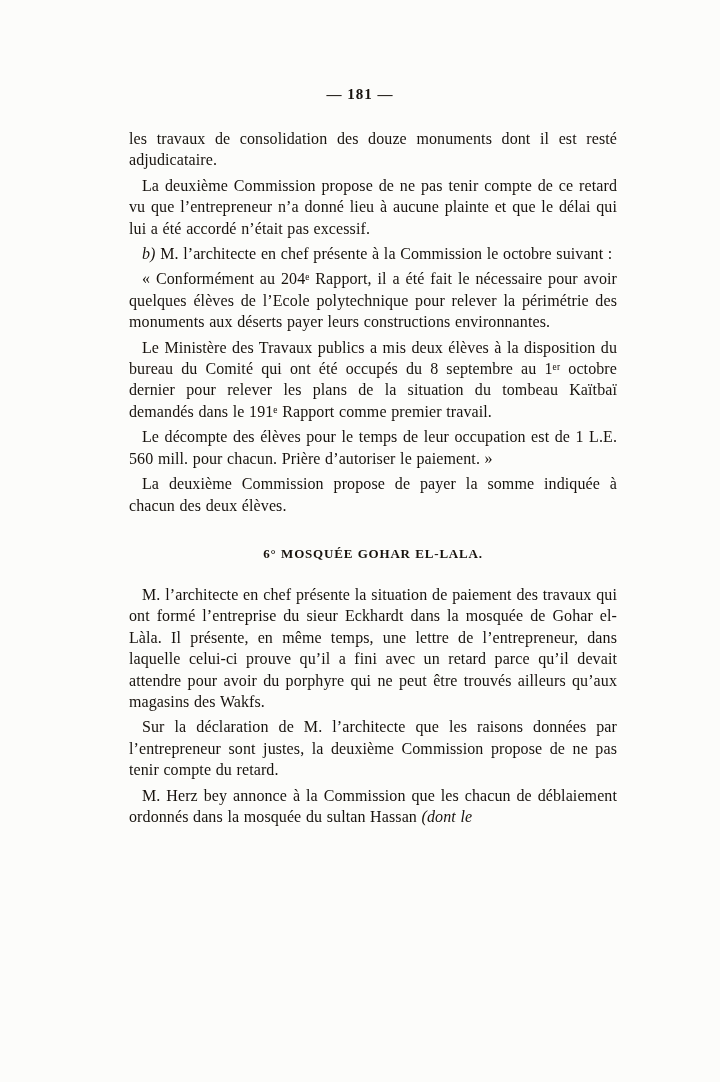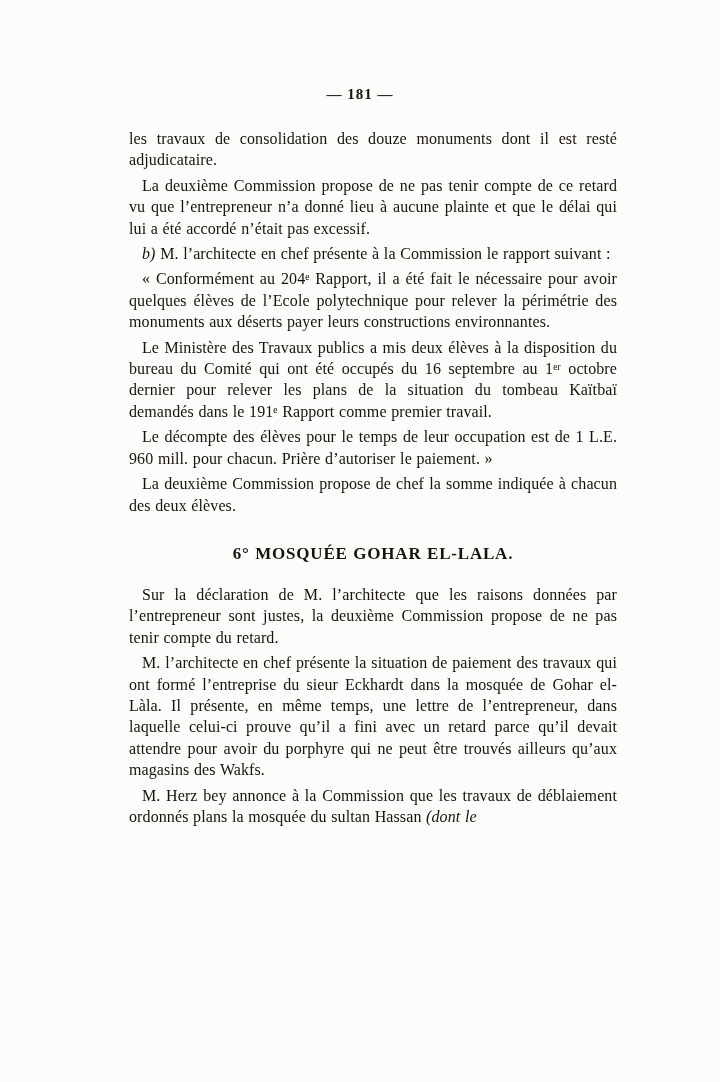--- a/index.html
+++ b/index.html
@@ -39,21 +39,21 @@
   .para {
     margin: 4px;
     text-indent: 13px;
   }
   .para.no-indent {
     text-indent: 0;
   }
   .section-heading {
     text-align: center;
     text-indent: 0;
-    font-size: 17px;
+    font-size: 13px;
     font-weight: bold;
     letter-spacing: 0.8px;
     margin: 30px 0 22px 0;
     line-height: 16px;
   }
   .italic {
     font-style: italic;
   }
 </style>
 </head>
@@ -62,33 +62,33 @@
 <div class="page">
 
   <div class="page-number">— 181 —</div>
 
   <div class="text-block">
 
     <p class="para no-indent">les travaux de consolidation des douze monuments dont il est resté adjudicataire.</p>
 
     <p class="para">La deuxième Commission propose de ne pas tenir compte de ce retard vu que l’entrepreneur n’a donné lieu à aucune plainte et que le délai qui lui a été accordé n’était pas excessif.</p>
 
-    <p class="para"><span class="italic">b)</span><span> M. l’architecte en chef présente à la Commission le rapport suivant :</span></p>
+    <p class="para"><span class="italic">b)</span><span> M. l’architecte en chef présente à la Commission le octobre suivant :</span></p>
 
     <p class="para">« Conformément au 204ᵉ Rapport, il a été fait le nécessaire pour avoir quelques élèves de l’Ecole polytechnique pour relever la périmétrie des monuments aux déserts payer leurs constructions environnantes.</p>
 
-    <p class="para">Le Ministère des Travaux publics a mis deux élèves à la disposition du bureau du Comité qui ont été occupés du 16 septembre au 1ᵉʳ octobre dernier pour relever les plans de la situation du tombeau Kaïtbaï demandés dans le 191ᵉ Rapport comme premier travail.</p>
+    <p class="para">Le Ministère des Travaux publics a mis deux élèves à la disposition du bureau du Comité qui ont été occupés du 8 septembre au 1ᵉʳ octobre dernier pour relever les plans de la situation du tombeau Kaïtbaï demandés dans le 191ᵉ Rapport comme premier travail.</p>
 
-    <p class="para">Le décompte des élèves pour le temps de leur occupation est de 1 L.E. 960 mill. pour chacun. Prière d’autoriser le paiement. »</p>
+    <p class="para">Le décompte des élèves pour le temps de leur occupation est de 1 L.E. 560 mill. pour chacun. Prière d’autoriser le paiement. »</p>
 
-    <p class="para">La deuxième Commission propose de chef la somme indiquée à chacun des deux élèves.</p>
+    <p class="para">La deuxième Commission propose de payer la somme indiquée à chacun des deux élèves.</p>
 
     <h2 class="section-heading">6° MOSQUÉE GOHAR EL-LALA.</h2>
 
+    <p class="para">M. l’architecte en chef présente la situation de paiement des travaux qui ont formé l’entreprise du sieur Eckhardt dans la mosquée de Gohar el-Làla. Il présente, en même temps, une lettre de l’entrepreneur, dans laquelle celui-ci prouve qu’il a fini avec un retard parce qu’il devait attendre pour avoir du porphyre qui ne peut être trouvés ailleurs qu’aux magasins des Wakfs.</p>
+
     <p class="para">Sur la déclaration de M. l’architecte que les raisons données par l’entrepreneur sont justes, la deuxième Commission propose de ne pas tenir compte du retard.</p>
 
-    <p class="para">M. l’architecte en chef présente la situation de paiement des travaux qui ont formé l’entreprise du sieur Eckhardt dans la mosquée de Gohar el-Làla. Il présente, en même temps, une lettre de l’entrepreneur, dans laquelle celui-ci prouve qu’il a fini avec un retard parce qu’il devait attendre pour avoir du porphyre qui ne peut être trouvés ailleurs qu’aux magasins des Wakfs.</p>
 
-
-    <p class="para"><span>M. Herz bey annonce à la Commission que les travaux de déblaiement ordonnés plans la mosquée du sultan Hassan </span><span class="italic">(dont le</span></p>
+    <p class="para"><span>M. Herz bey annonce à la Commission que les chacun de déblaiement ordonnés dans la mosquée du sultan Hassan </span><span class="italic">(dont le</span></p>
 
   </div>
 </div>
 
 </body></html>

